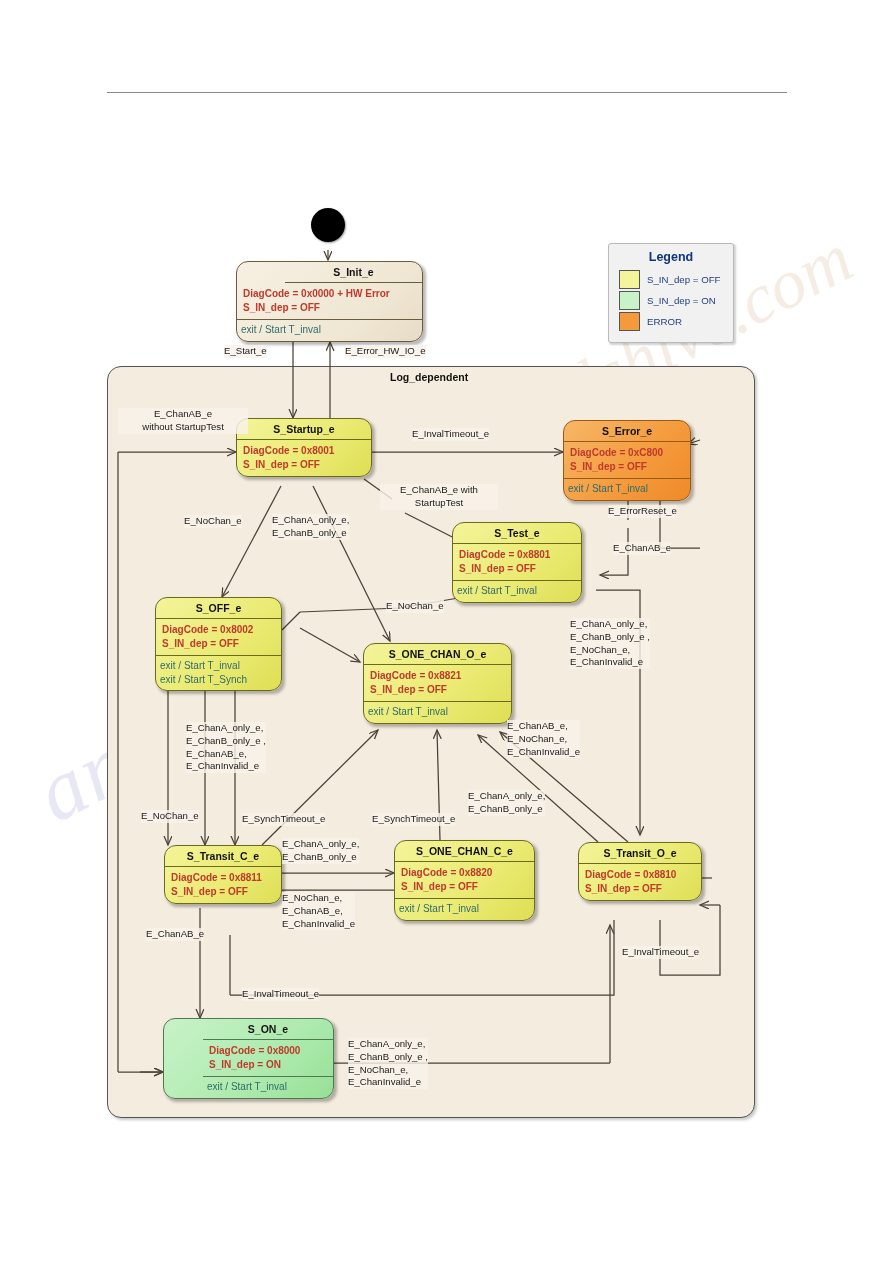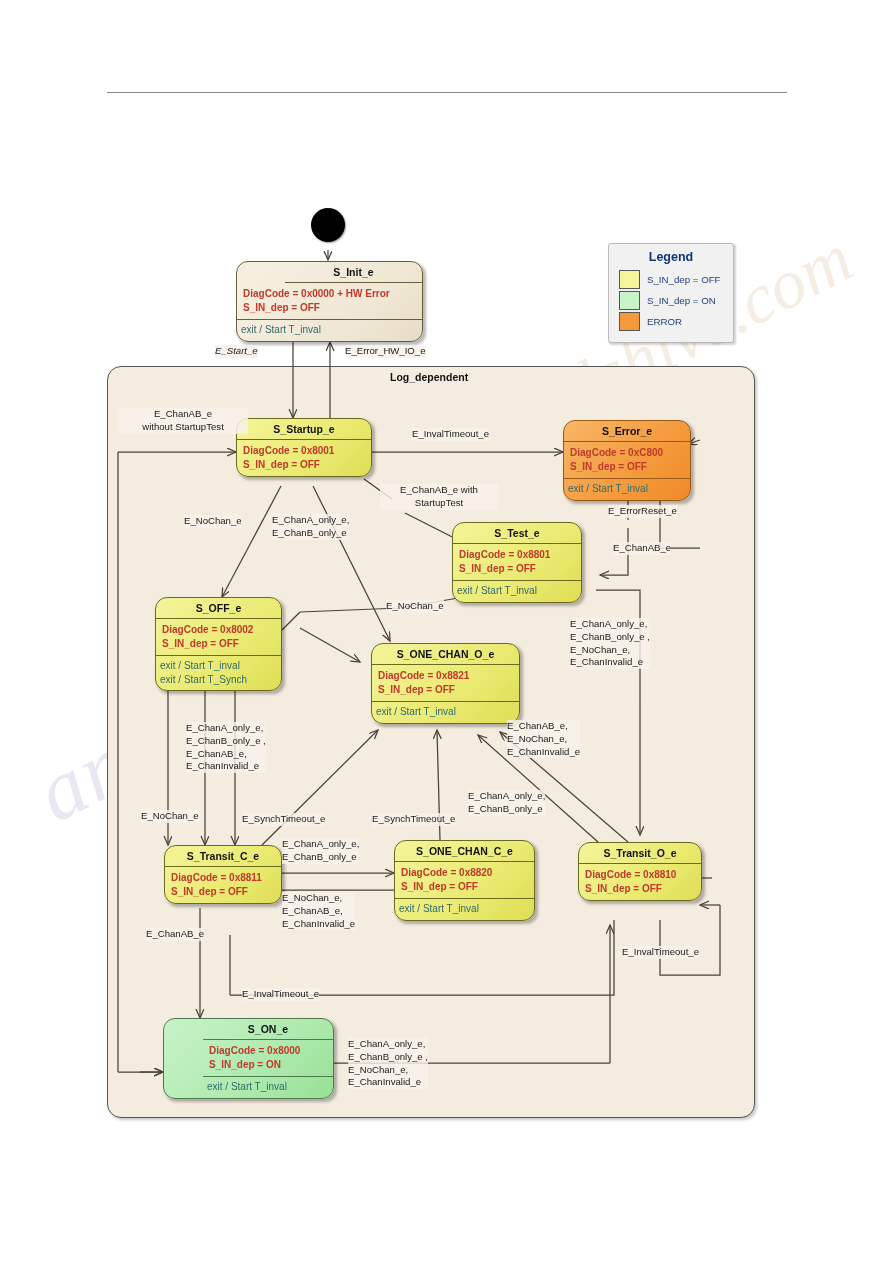--- a/index.html
+++ b/index.html
@@ -201,21 +201,21 @@
     <div class="st-body">
       <div>DiagCode = 0x8002</div>
       <div>S_IN_dep = OFF</div>
     </div>
     <div class="st-foot">
       <div>exit / Start T_inval</div>
       <div>exit / Start T_Synch</div>
     </div>
   </div>
 
-  <div class="state off" style="left:363px;top:643px;width:147px;margin-left:8px;">
+  <div class="state off" style="left:363px;top:643px;width:147px;">
     <div class="st-name">S_ONE_CHAN_O_e</div>
     <div class="st-body">
       <div>DiagCode = 0x8821</div>
       <div>S_IN_dep = OFF</div>
     </div>
     <div class="st-foot">
       <div>exit / Start T_inval</div>
     </div>
   </div>
 
@@ -250,21 +250,21 @@
     <div class="st-name">S_ON_e</div>
     <div class="st-body">
       <div>DiagCode = 0x8000</div>
       <div>S_IN_dep = ON</div>
     </div>
     <div class="st-foot">
       <div>exit / Start T_inval</div>
     </div>
   </div>
 
-  <div class="lbl" style="left:215px;top:345px;font-style:italic;">E_Start_e</div>
+  <div class="lbl" style="left:224px;top:345px;">E_Start_e</div>
   <div class="lbl" style="left:345px;top:345px;">E_Error_HW_IO_e</div>
   <div class="lbl c" style="left:118px;top:408px;width:130px;white-space:pre;">E_ChanAB_e
 without StartupTest</div>
   <div class="lbl" style="left:412px;top:428px;">E_InvalTimeout_e</div>
   <div class="lbl c" style="left:380px;top:484px;width:118px;white-space:pre;">E_ChanAB_e with
 StartupTest</div>
   <div class="lbl" style="left:608px;top:505px;text-align:center;">E_ErrorReset_e</div>
   <div class="lbl" style="left:613px;top:542px;">E_ChanAB_e</div>
   <div class="lbl" style="left:184px;top:515px;">E_NoChan_e</div>
   <div class="lbl" style="left:272px;top:514px;white-space:pre;">E_ChanA_only_e,

